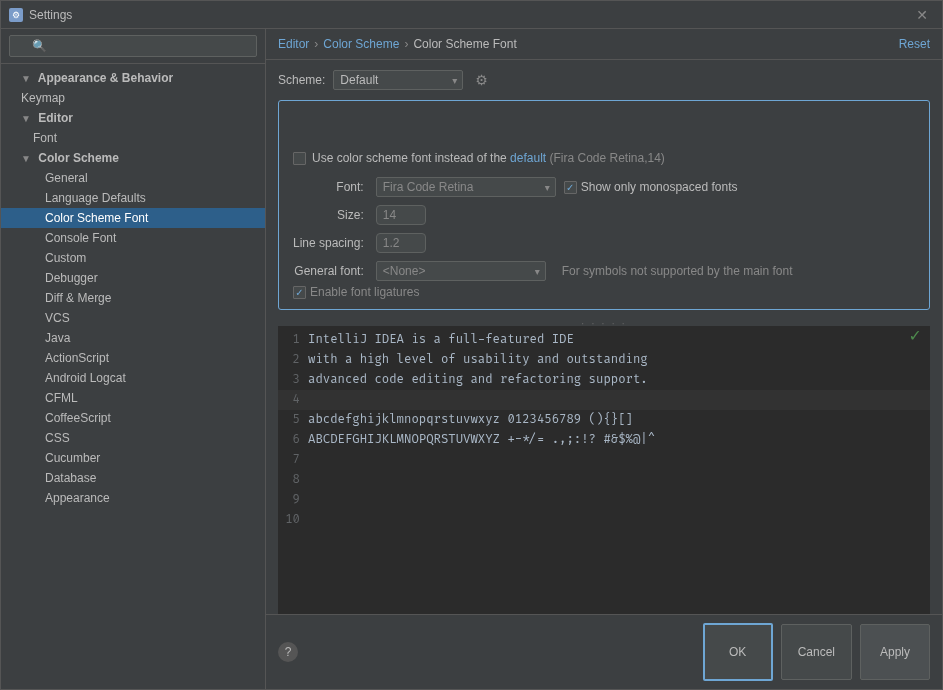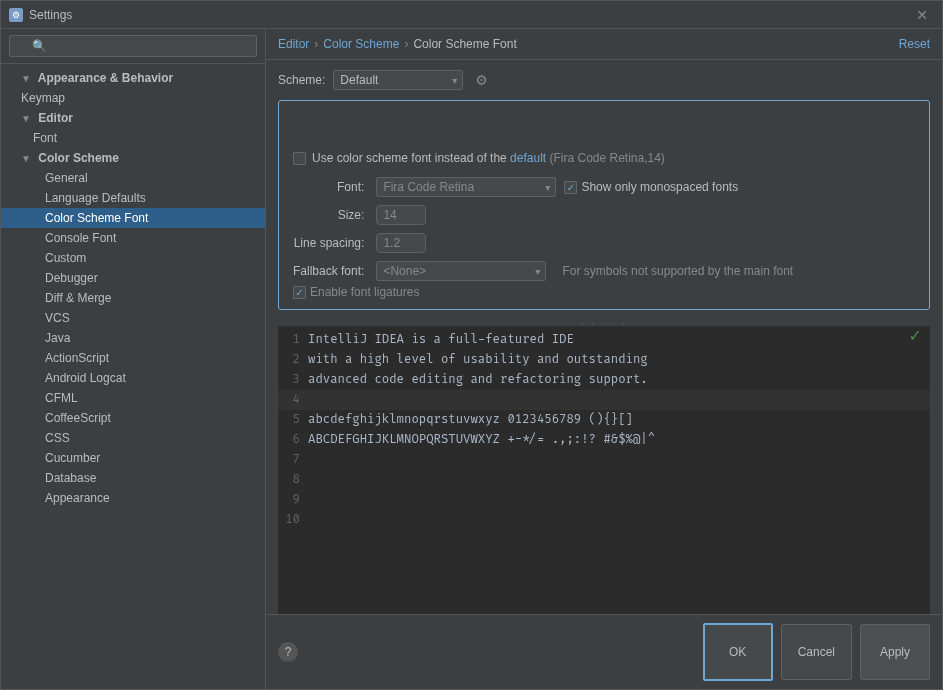--- a/index.html
+++ b/index.html
@@ -621,21 +621,21 @@
             <span class="form-label">Size:</span>
             <div class="form-control-row">
               <input type="text" class="text-input" value="14" style="">
             </div>
 
             <span class="form-label">Line spacing:</span>
             <div class="form-control-row">
               <input type="text" class="text-input" value="1.2" style="">
             </div>
 
-            <span class="form-label">Fallback font:</span>
+            <span class="form-label">General font:</span>
             <div class="form-control-row">
               <div class="select-wrapper">
                 <select class="fallback-select">
                   <option>&lt;None&gt;</option>
                 </select>
                 <span class="select-arrow">▾</span>
               </div>
               <span class="fallback-desc">For symbols not supported by the main font</span>
             </div>
           </div>

